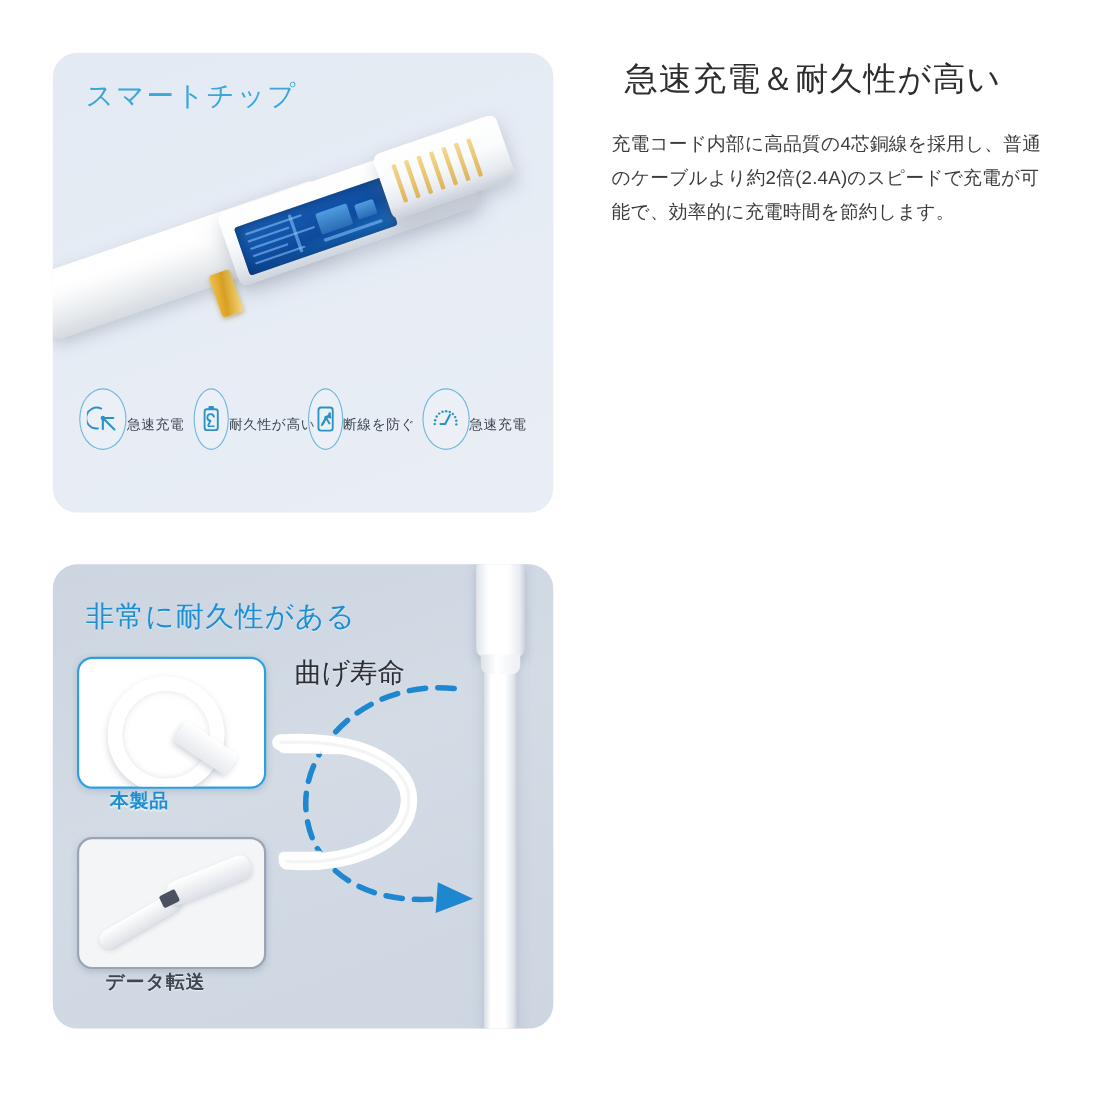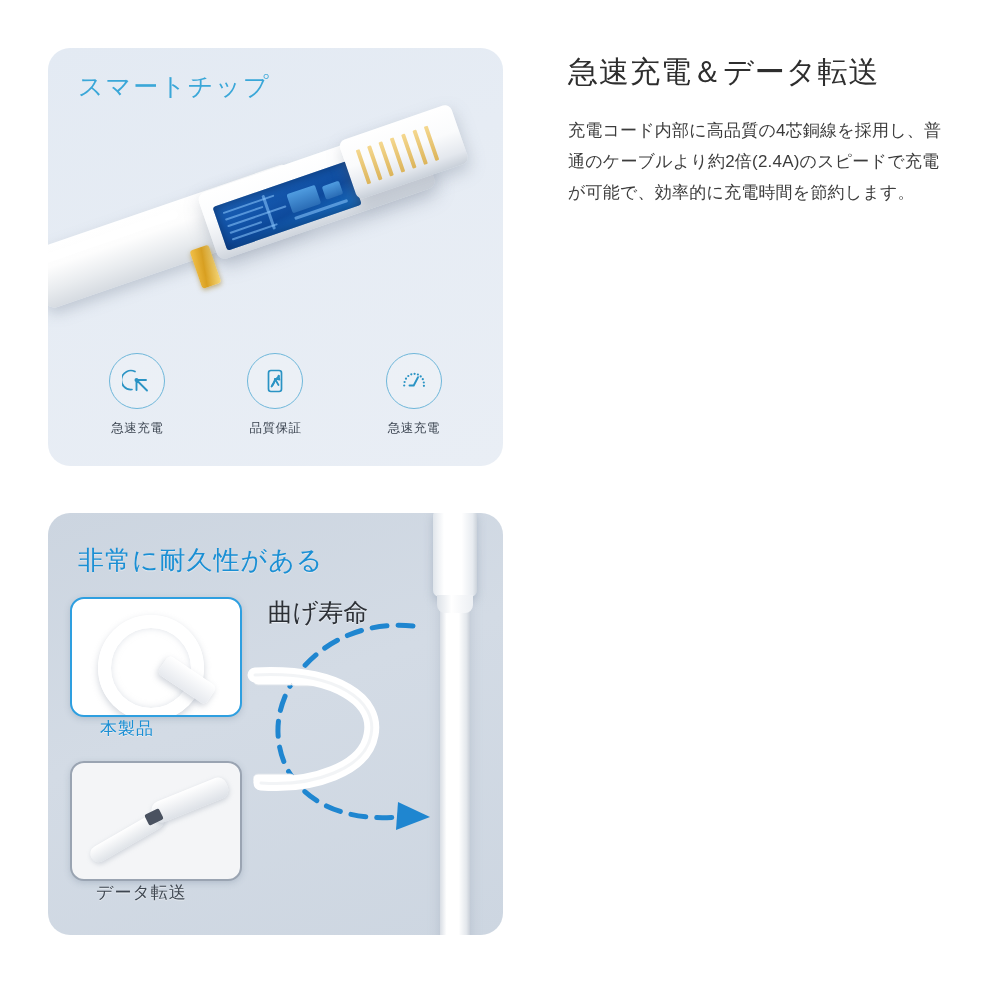--- a/index.html
+++ b/index.html
@@ -108,62 +108,62 @@
     transform-origin:left center;
     box-shadow:0 7px 16px rgba(120,132,150,.35);
   }
   .pin{position:absolute;background:linear-gradient(180deg,#f5d88f,#dcb45a);border-radius:1px;width:4px;height:36px;}
 
   
   .feature-row{
     position:absolute;left:20px;top:305px;width:415px;
     display:flex;justify-content:space-around;align-items:flex-start;
   }
-  .feature-item{display:flex;flex-direction:column;align-items:center;width:95px;}
+  .feature-item{display:flex;align-items:center;width:95px;}
   .feature-circle{
     width:54px;height:54px;border-radius:50%;
     border:1.6px solid #6fb7da;
     display:flex;align-items:center;justify-content:center;
     background:rgba(255,255,255,.18);
   }
   .feature-label{
     margin-top:11px;font-size:12.5px;color:#3b4450;white-space:nowrap;letter-spacing:.5px;
   }
 
   
   .text-col{position:absolute;}
   #text-smart-chip{left:556px;top:52px;width:400px;}
   .head{
     font-size:30px;color:#2e2e2e;letter-spacing:1px;
     margin:0 0 22px 0;font-weight:normal;
   }
   #text-smart-chip .head{text-align:left;padding-left:12px;}
   .body-p{
     font-size:17px;line-height:31px;color:#3c3c3c;
-    margin:12px;letter-spacing:.2px;text-align:left;
+    margin:0;letter-spacing:.2px;text-align:left;
   }
   .body-p + .body-p{margin-top:0;}
 
   
   .inset{
     position:absolute;background:#ffffff;border-radius:14px;overflow:hidden;
   }
   #inset-ours{
     left:22px;top:84px;width:168px;height:116px;
     border:2px solid #2e9fe0;
     box-shadow:0 2px 6px rgba(90,110,135,.25);
   }
   #inset-generic{
     left:22px;top:248px;width:168px;height:116px;
     border:2px solid #9aa4b2;
     box-shadow:0 2px 6px rgba(90,110,135,.25);
     background:#f4f5f7;
   }
   .inset-caption{
-    position:absolute;font-size:17px;font-weight:normal;letter-spacing:1px;
+    position:absolute;font-size:17px;font-weight:bold;letter-spacing:1px;
     text-shadow:0 1px 1px rgba(255,255,255,.6);
   }
   #caption-ours{left:52px;top:204px;color:#1a8fd4;}
   #caption-generic{left:48px;top:368px;color:#3e4650;}
 
   .loop-cable{
     position:absolute;left:26px;top:16px;width:80px;height:80px;
     border:13px solid #ffffff;border-radius:50%;
     box-shadow:0 3px 7px rgba(150,160,175,.45),inset 0 0 6px rgba(190,198,210,.5);
   }
@@ -266,32 +266,43 @@
           <div class="feature-circle">
             <svg width="30" height="30" viewBox="0 0 30 30" fill="none" stroke="#2a93c4" stroke-width="1.7" stroke-linecap="round">
               <path d="M13 5.5A9.5 9.5 0 1 0 10 23.5"></path>
               <path d="M14.5 14 L25 24.5 M14.5 14 L14.5 24 M14.5 14 L24 14" stroke-width="1.9"></path>
               <circle cx="14.5" cy="14" r="2" fill="#2a93c4" stroke="none"></circle>
             </svg>
           </div>
           <div class="feature-label">急速充電</div>
         </div>
 
+        <div class="feature-item">
+          <div class="feature-circle">
+            <svg width="30" height="30" viewBox="0 0 30 30" fill="none" stroke="#2a93c4" stroke-width="1.7" stroke-linejoin="round">
+              <rect x="9" y="6" width="12" height="19" rx="2.2"></rect>
+              <rect x="12.5" y="3" width="5" height="3" rx="1" fill="#2a93c4" stroke="none"></rect>
+              <path d="M17.5 13.5a3 3 0 1 0-3.2 3l-2.3 4.6" stroke-width="1.6"></path>
+              <path d="M12 21.5h6" stroke-width="1.5"></path>
+            </svg>
+          </div>
+          <div class="feature-label">耐久性が高い</div>
+        </div>
 
         <div class="feature-item">
           <div class="feature-circle">
             <svg width="30" height="30" viewBox="0 0 30 30" fill="none" stroke="#2a93c4" stroke-width="1.7" stroke-linecap="round" stroke-linejoin="round">
               <rect x="8.5" y="4.5" width="13" height="21" rx="2.4"></rect>
               <path d="M11.5 20.5c2-1.5 3-5 3.5-7.5"></path>
               <path d="M15 13l3.5 6" stroke-width="1.8"></path>
               <path d="M18.5 9.5l1 4.2-4.2-1" stroke-width="1.6"></path>
               <path d="M12 19.5c1.5-3 4-6.5 7-9.5" stroke-width="1.8"></path>
             </svg>
           </div>
-          <div class="feature-label">品質保証</div>
+          <div class="feature-label">断線を防ぐ</div>
         </div>
 
         <div class="feature-item">
           <div class="feature-circle">
             <svg width="32" height="32" viewBox="0 0 32 32" fill="none" stroke="#2a93c4" stroke-width="1.7" stroke-linecap="round">
               <g fill="#2a93c4" stroke="none">
                 <circle cx="6.2" cy="20.5" r="1.1"></circle>
                   <circle cx="6.6" cy="17" r="1.1"></circle>
                 <circle cx="8" cy="13.7" r="1.1"></circle>
                   <circle cx="10.3" cy="11" r="1.1"></circle>
@@ -306,21 +317,21 @@
               <path d="M11.5 20.5h4.2L20 12.2" stroke-width="1.9" stroke-linejoin="round"></path>
             </svg>
           </div>
           <div class="feature-label">急速充電</div>
         </div>
 
       </div>
     </div>
 
     <div class="text-col" id="text-smart-chip">
-      <h2 class="head">急速充電＆データ転送</h2>
+      <h2 class="head">急速充電＆耐久性が高い</h2>
       <p class="body-p">充電コード内部に高品質の4芯銅線を採用し、普通のケーブルより約2倍(2.4A)のスピードで充電が可能で、効率的に充電時間を節約します。</p>
     </div>
   </div>
 
   <div class="section" id="section-durability">
 
     <div class="panel" id="panel-durability">
 
       <div class="panel-title">非常に耐久性がある</div>
 

